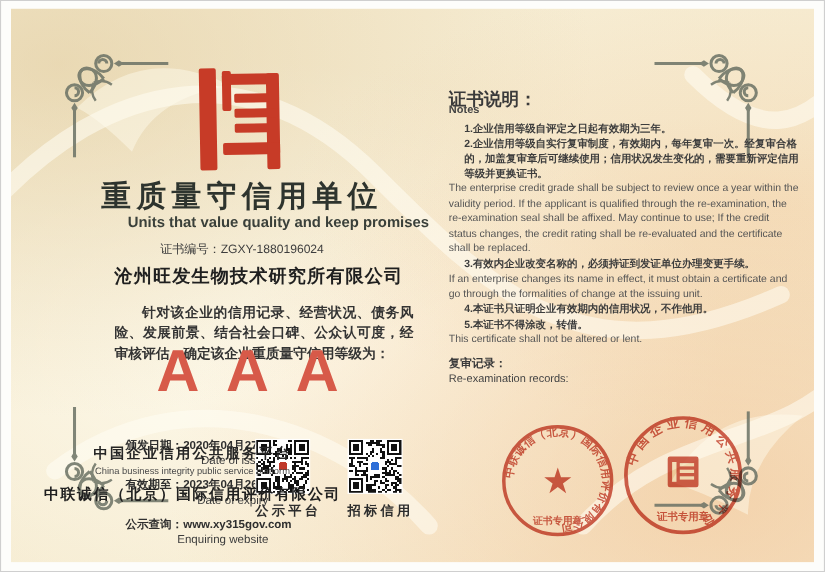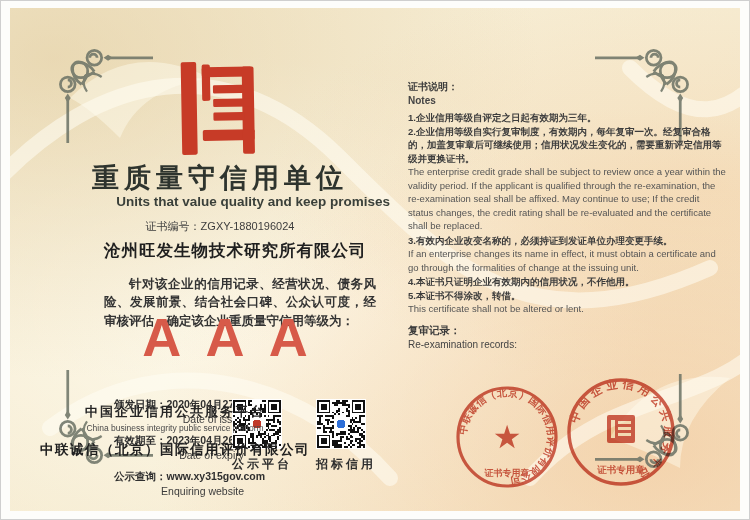--- a/index.html
+++ b/index.html
@@ -38,24 +38,24 @@
   .field{margin-bottom:9px;}
   .field .zh{font-size:10.5px;font-weight:bold;color:#2f2f2f;white-space:nowrap;}
   .field .en{font-size:10.5px;color:#3c3c3c;margin-top:1px;text-align:right;}
   .qr-row{position:absolute;left:222px;top:391px;display:flex;gap:32px;}
   .qr-item{width:52px;text-align:center;}
   .qr-box{width:50px;height:50px;background:#fff;padding:1px;box-sizing:border-box;}
   .qr-label{margin-top:7px;font-size:12px;font-weight:bold;color:#2d2d2d;letter-spacing:3px;white-space:nowrap;}
 
   
   .rc{position:absolute;left:398px;top:0;width:322px;height:100%;}
-  .notes-title-zh{position:absolute;left:0;top:72px;font-size:10px;font-weight:bold;color:#3a3a3a;}
+  .notes-title-zh{position:absolute;left:0;top:72px;font-size:16px;font-weight:bold;color:#3a3a3a;}
   .notes-title-en{position:absolute;left:0;top:87px;font-size:10px;font-weight:bold;color:#444;}
   .notes{position:absolute;left:0;top:103px;width:318px;}
-  .note-zh{font-size:9.5px;font-weight:bold;color:#3d3d3d;line-height:13.5px;}
+  .note-zh{font-size:9.5px;font-weight:bold;color:#3d3d3d;line-height:13.5px;margin-left:14px;}
   .note-en{font-size:9.5px;color:#555;line-height:13.5px;margin-bottom:1px;}
   .review-zh{position:absolute;left:0;top:316px;font-size:10.5px;font-weight:bold;color:#3a3a3a;}
   .review-en{position:absolute;left:0;top:331px;font-size:10px;color:#444;}
   .issuer{position:absolute;left:20px;top:395px;width:290px;text-align:center;z-index:1;}
   .issuer .zh1{font-size:13px;font-weight:bold;color:#262626;letter-spacing:2px;}
   .issuer .en1{font-size:8.5px;color:#4a4a4a;margin-top:2px;}
   .issuer .zh2{font-size:13.5px;font-weight:bold;color:#202020;letter-spacing:1.5px;margin-top:8px;}
   .issuer .en2{font-size:9px;color:#3f3f3f;margin-top:3px;}
   .seal{position:absolute;z-index:2;mix-blend-mode:multiply;opacity:.82;}
   .seal-left{left:444px;top:376px;width:106px;height:106px;}

